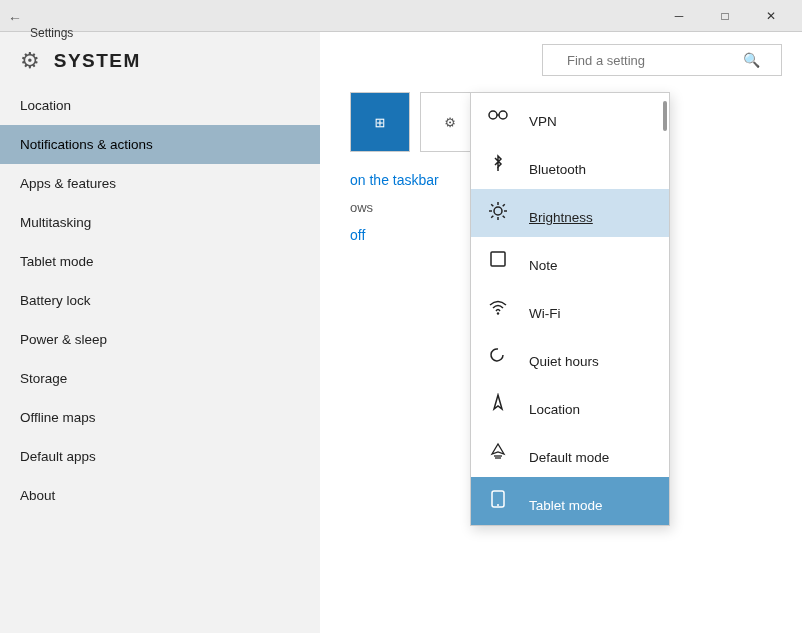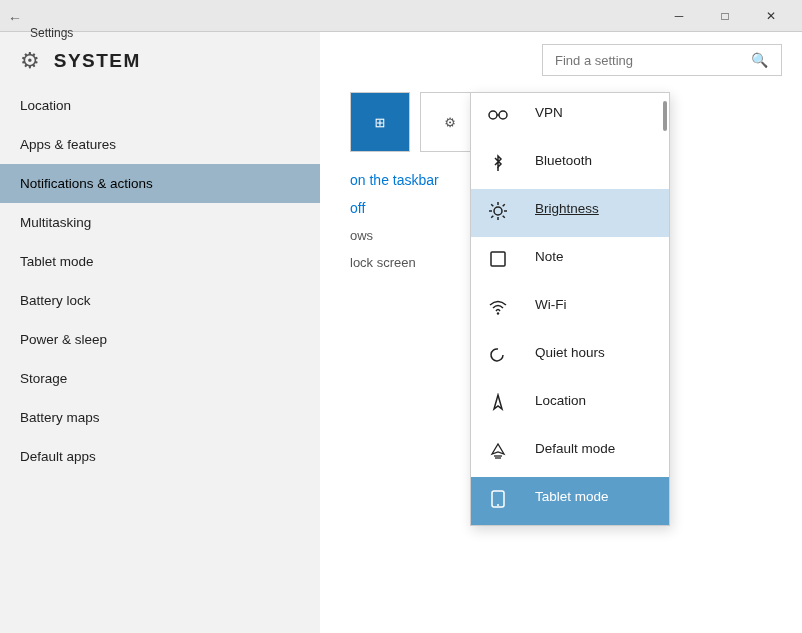--- a/index.html
+++ b/index.html
@@ -98,21 +98,21 @@
     .search-bar {
       position: absolute;
       top: 12px;
       right: 20px;
       display: flex;
       align-items: center;
       border: 1px solid #ccc;
       background: #fff;
       width: 240px;
       height: 32px;
-      padding: 0 12px;
+      padding: 0 24px;
     }
     .search-input {
       border: none;
       outline: none;
       font-size: 13px;
       color: #999;
       flex: 1;
       background: transparent;
     }
     .search-icon {
@@ -163,26 +163,26 @@
       width: 200px;
       background: #fff;
       border: 1px solid #ccc;
       box-shadow: 2px 4px 12px rgba(0,0,0,0.15);
       z-index: 20;
       pointer-events: all;
       overflow: hidden;
     }
     .dropdown-item {
       display: flex;
-      align-items: flex-start;
+      align-items: flex-end;
       padding: 12px 16px;
       font-size: 13.5px;
       color: #222;
       cursor: pointer;
-      gap: 26px;
+      gap: 20px;
     }
     .dropdown-item.highlighted {
       background: #cce0ef;
       text-decoration: underline;
     }
     .dropdown-item.selected-item {
       background: #5b9ec9;
       color: #fff;
     }
     .dropdown-icon {
@@ -224,29 +224,30 @@
 
 <div class="main-layout">
 
   <div class="sidebar">
     <div class="sidebar-header">
       <div style="font-size:22px; color:#555;">⚙</div>
       <span class="sidebar-title">SYSTEM</span>
     </div>
     <div id="nav-list">
         <div class="nav-item">Location</div>
+        <div class="nav-item active">Notifications &amp; actions</div>
         <div class="nav-item">Apps &amp; features</div>
-        <div class="nav-item active">Notifications &amp; actions</div>
         <div class="nav-item">Multitasking</div>
         <div class="nav-item">Tablet mode</div>
         <div class="nav-item">Battery lock</div>
         <div class="nav-item">Power &amp; sleep</div>
         <div class="nav-item">Storage</div>
-        <div class="nav-item">Battery maps</div>
+        <div class="nav-item">Offline maps</div>
         <div class="nav-item">Default apps</div>
+        <div class="nav-item">About</div>
       </div>
   </div>
 
   <div class="content-area">
 
     <div class="search-bar">
       <input class="search-input" type="text" placeholder="Find a setting" style="">
       <span class="search-icon">🔍</span>
     </div>
 
@@ -256,27 +257,24 @@
           <span>⊞</span>
         </div>
         <div class="qa-tile">
           <span>⚙</span>
         </div>
       </div>
       <div class="content-section">
         <span class="link-text">on the taskbar</span>
       </div>
       <div class="content-section">
+        <span>ows</span>
+      </div>
+      <div class="content-section">
         <span class="link-text">off</span>
-      </div>
-      <div class="content-section">
-        <span>ows</span>
-      </div>
-      <div class="content-section">
-        <span>lock screen</span>
       </div>
     </div>
 
     <div class="dropdown-menu">
       <div class="dropdown-scrollable">
         <div id="dropdown-list">
             <div class="dropdown-item">
               <span class="dropdown-icon"><svg width="20" height="20" viewBox="0 0 20 20">
                   <circle cx="5" cy="10" r="4" fill="none" stroke="currentColor" stroke-width="1.5"></circle>
                   <circle cx="15" cy="10" r="4" fill="none" stroke="currentColor" stroke-width="1.5"></circle>

